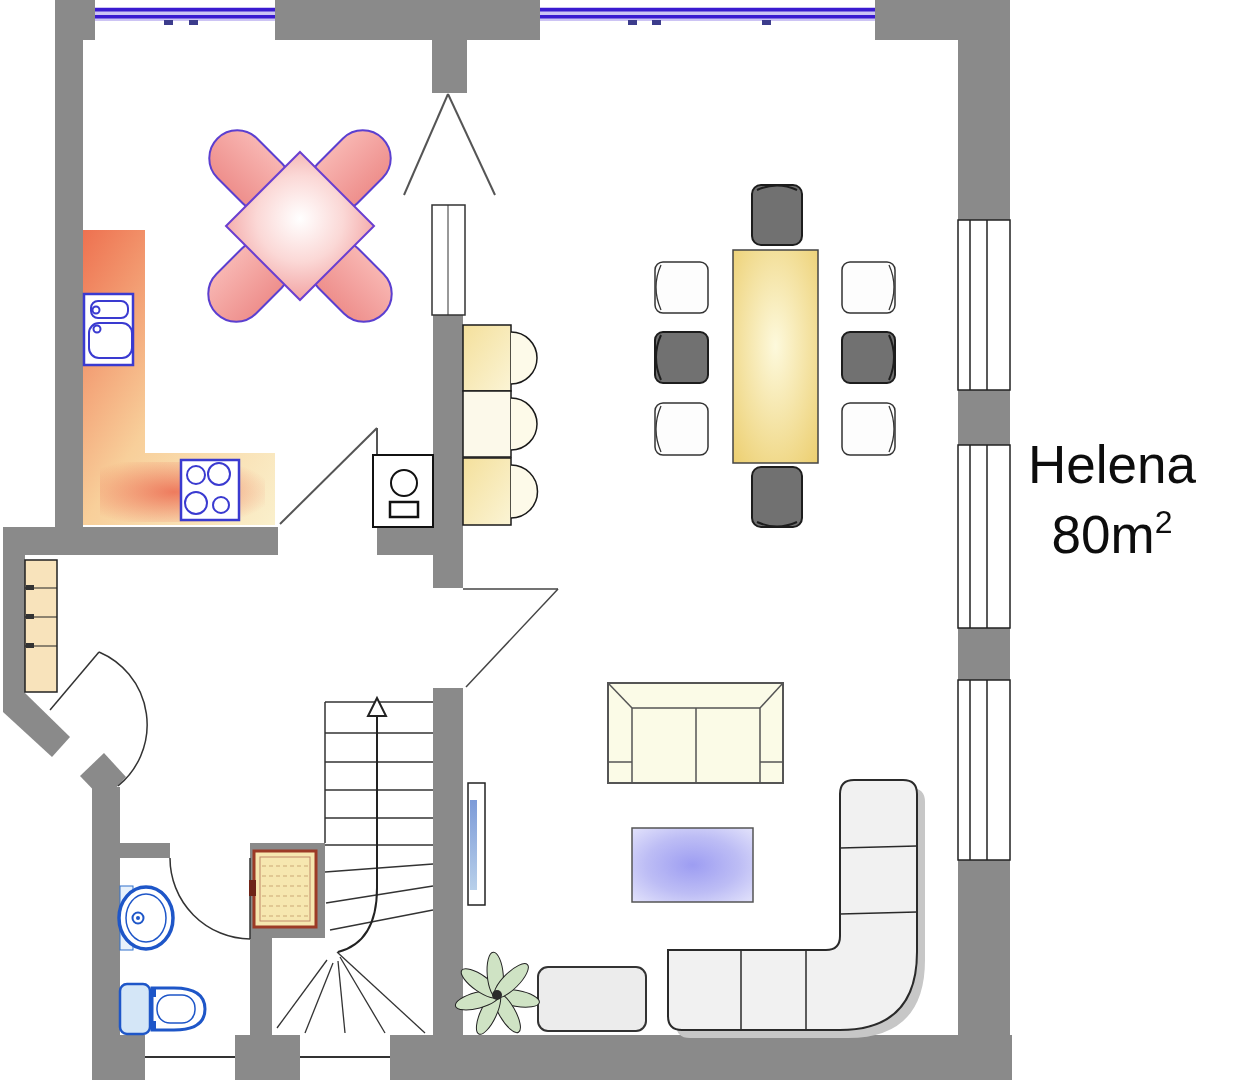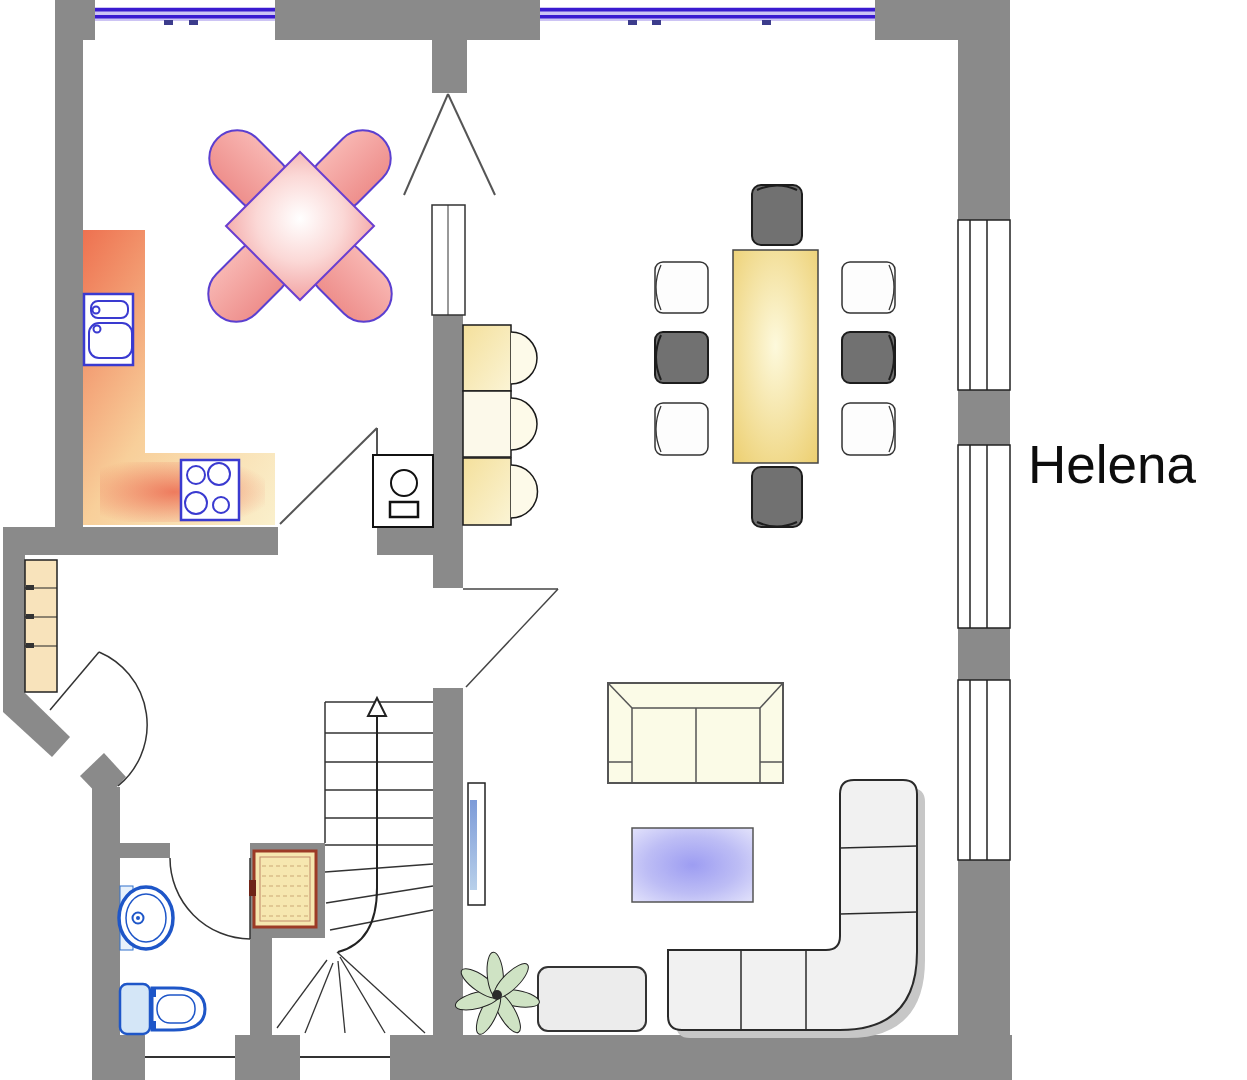--- a/index.html
+++ b/index.html
@@ -220,14 +220,15 @@
       <circle cx="138" cy="918" r="2" fill="#1e56c8"></circle>
       <rect x="120" y="984" width="30" height="50" rx="7" fill="#d4e6f7" stroke="#1e56c8" stroke-width="2.5"></rect>
       <path d="M152,988 L174,988 Q205,988 205,1009 Q205,1030 174,1030 L152,1030 Z" fill="#ffffff" stroke="#1e56c8" stroke-width="3"></path>
       <rect x="157" y="995" width="38" height="28" rx="13" fill="none" stroke="#1e56c8" stroke-width="1.5"></rect>
       <rect x="149" y="989" width="7" height="8" fill="#1e56c8"></rect>
       <rect x="149" y="1021" width="7" height="8" fill="#1e56c8"></rect>
     </svg>
 
   <div id="plan-label">
     <div>Helena</div>
+    <div><span>80m</span><span class="sup">2</span></div>
   </div>
 </div>
 
 </body></html>

